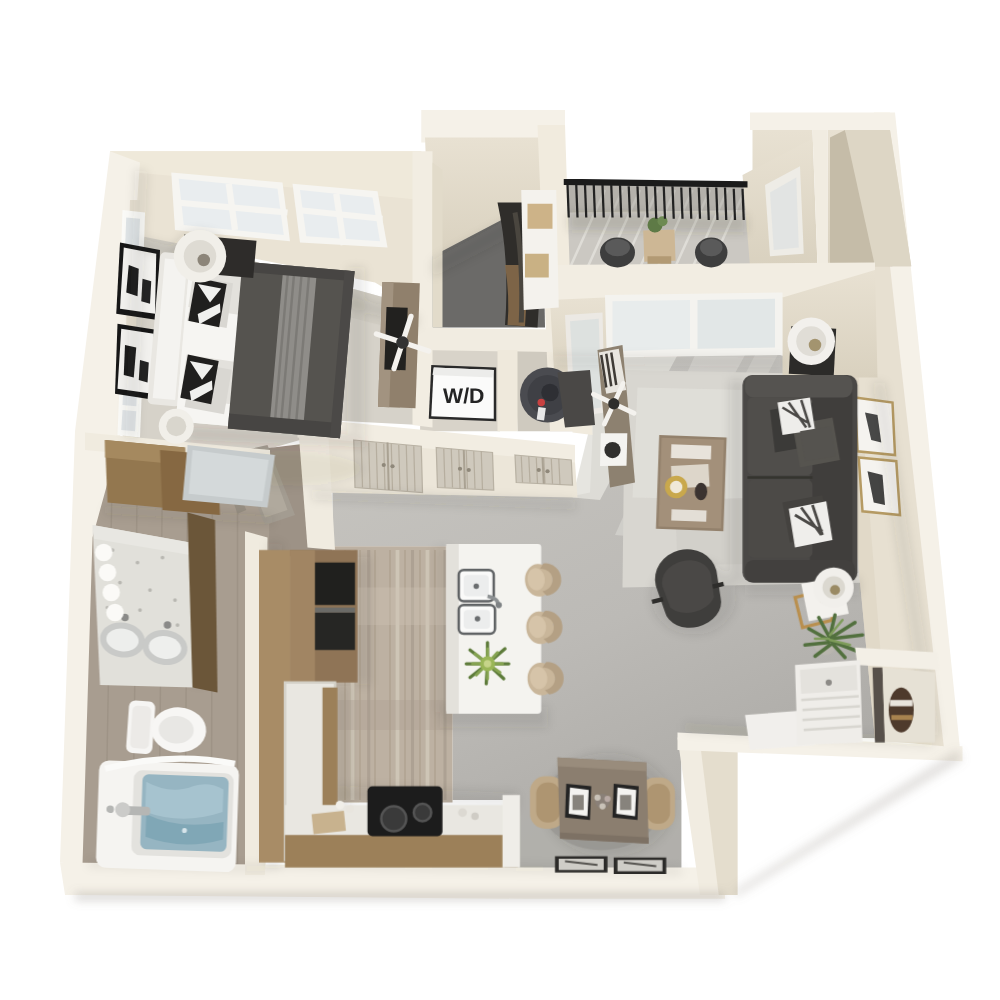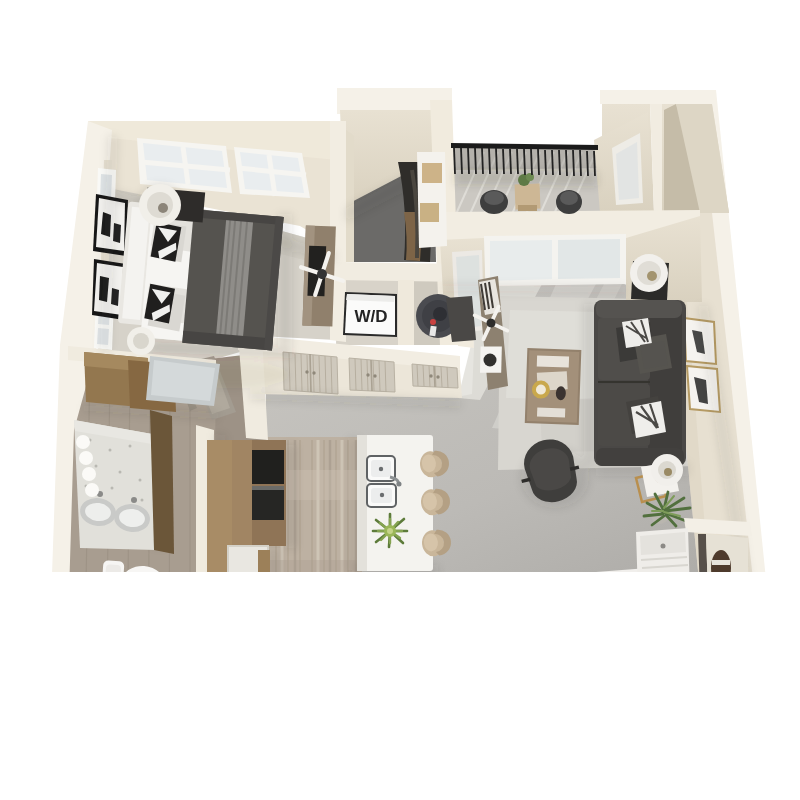--- a/index.html
+++ b/index.html
@@ -1,16 +1,16 @@
 <!DOCTYPE html>
 <html><head>
 <meta charset="utf-8">
 <style>
   html,body{margin:0;padding:0;background:#ffffff;}
-  #stage{position:relative;width:800px;height:572px;background:#ffffff;font-family:"Liberation Sans",sans-serif;border-radius:21px;}
+  #stage{position:relative;width:800px;height:800px;background:#ffffff;font-family:"Liberation Sans",sans-serif;border-radius:21px;}
   svg{position:absolute;left:0;top:0;}
 </style>
 </head>
 <body>
 <div id="stage">
 <svg width="800" height="800" viewBox="0 0 800 800">
 <defs>
   <linearGradient id="wallface" x1="0" y1="0" x2="0" y2="1">
     <stop offset="0" stop-color="#e8e1d2"></stop>
           <stop offset="1" stop-color="#d9d1bf"></stop>

